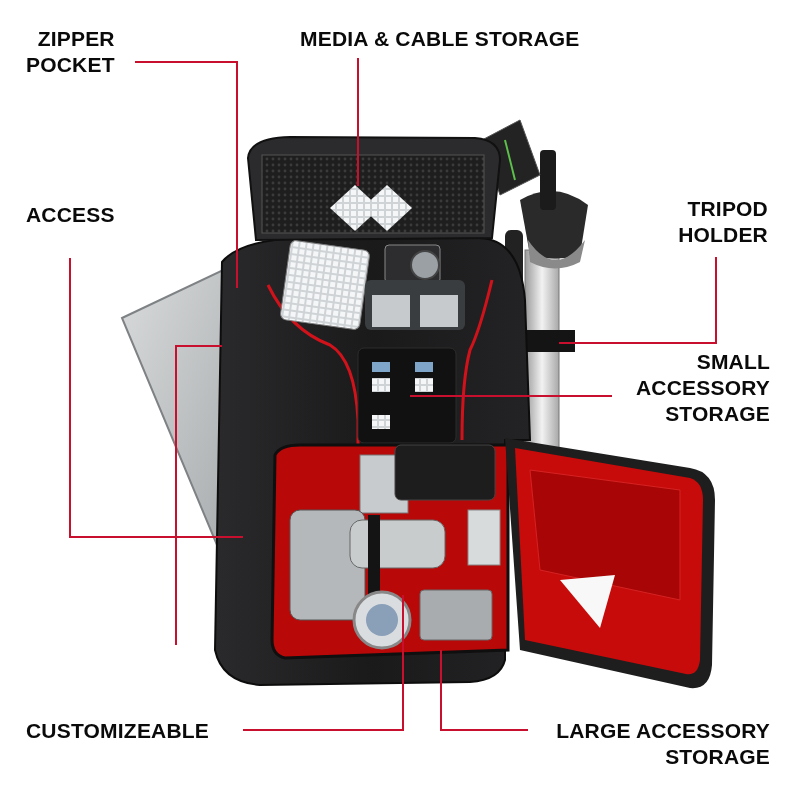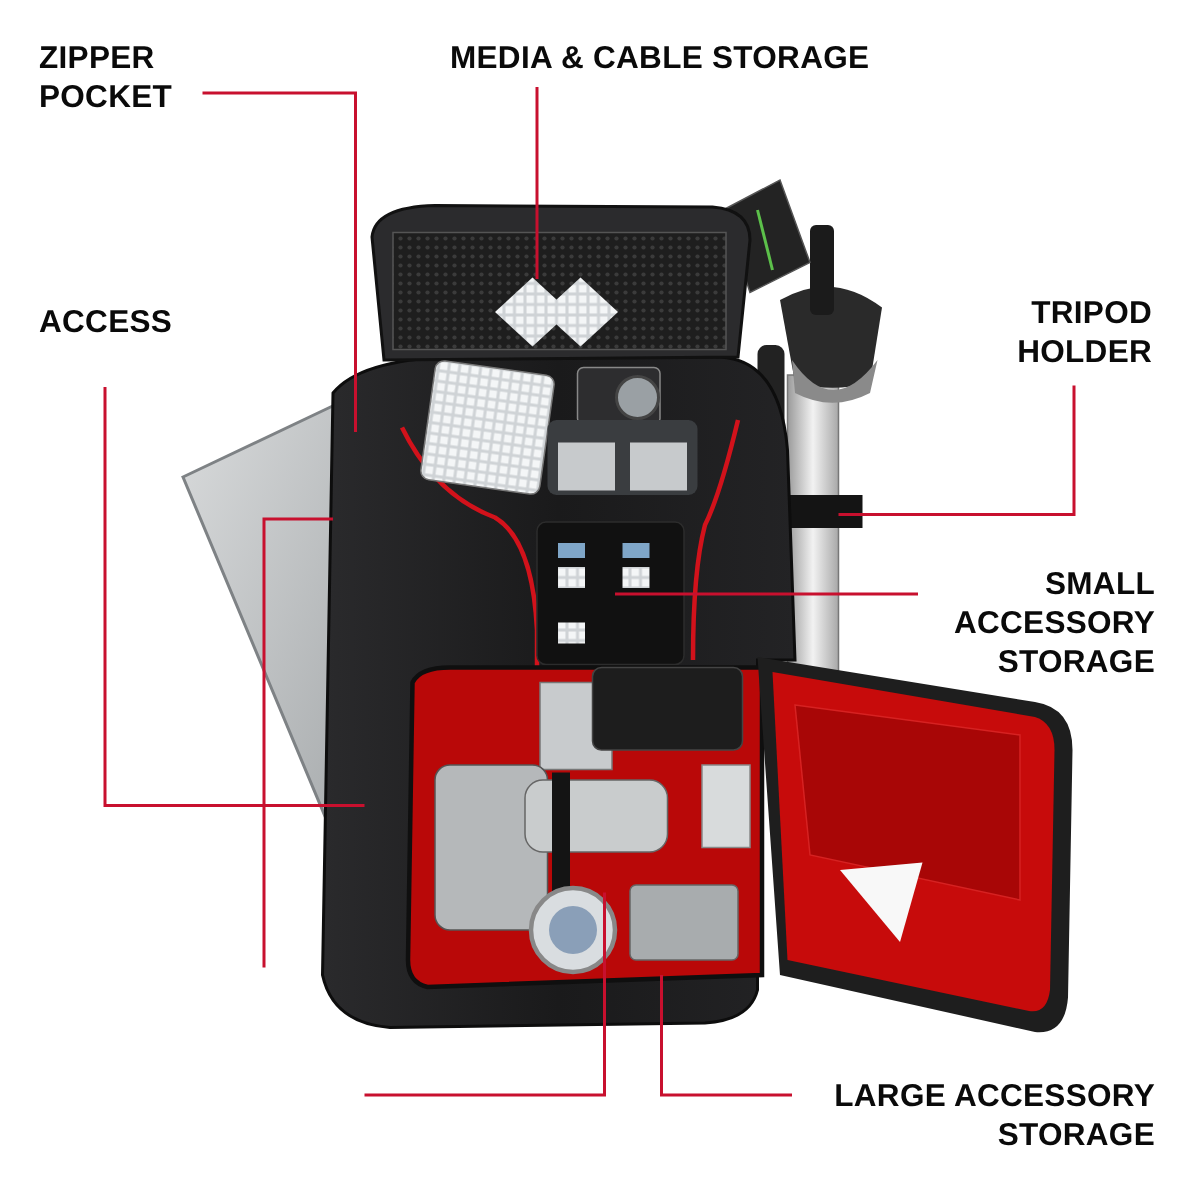--- a/index.html
+++ b/index.html
@@ -1,18 +1,18 @@
 <!DOCTYPE html>
 <html><head>
 <meta charset="utf-8">
 <style>
   html, body { margin:0; padding:0; background:#ffffff; }
   body { width:800px; height:800px; position:relative; overflow:hidden; font-family:"Liberation Sans", "DejaVu Sans", sans-serif; }
   .label { position:absolute; font-weight:bold; color:#0a0a0a; font-size:21px; line-height:26px; letter-spacing:0.2px; text-transform:uppercase; }
-  .label .ln { display:block; white-space:nowrap; }
+  .label .ln { display:block; white-space:nowrap;text-align:right; }
   .right { text-align:right; }
   svg.art { position:absolute; left:0; top:0; }
 </style>
 </head>
 <body>
 
 <svg class="art" width="800" height="800" viewBox="0 0 800 800">
   <defs>
     <linearGradient id="laptopG" x1="0" y1="0" x2="1" y2="1">
       <stop offset="0" stop-color="#d9dbdc"></stop>
@@ -127,28 +127,29 @@
 
 <div class="label" style="left:26px;top:202px;">
   <span class="ln">ACCESS</span>
 </div>
 
 <div class="label right" style="right:32px;top:196px;margin-left:24px;">
   <span class="ln">TRIPOD</span>
   <span class="ln">HOLDER</span>
 </div>
 
-<div class="label right" style="right:30px;top:377px;">
+<div class="label right" style="right:30px;top:349px;">
   <span class="ln">SMALL</span>
   <span class="ln">ACCESSORY</span>
   <span class="ln">STORAGE</span>
 </div>
 
 <div class="label" style="left:26px;top:648px;">
 </div>
 
 <div class="label" style="left:26px;top:718px;">
+  <span class="ln">CUSTOMIZEABLE</span>
 </div>
 
 <div class="label right" style="right:30px;top:718px;margin-left:40px;">
   <span class="ln">LARGE ACCESSORY</span>
   <span class="ln">STORAGE</span>
 </div>
 
 </body></html>

